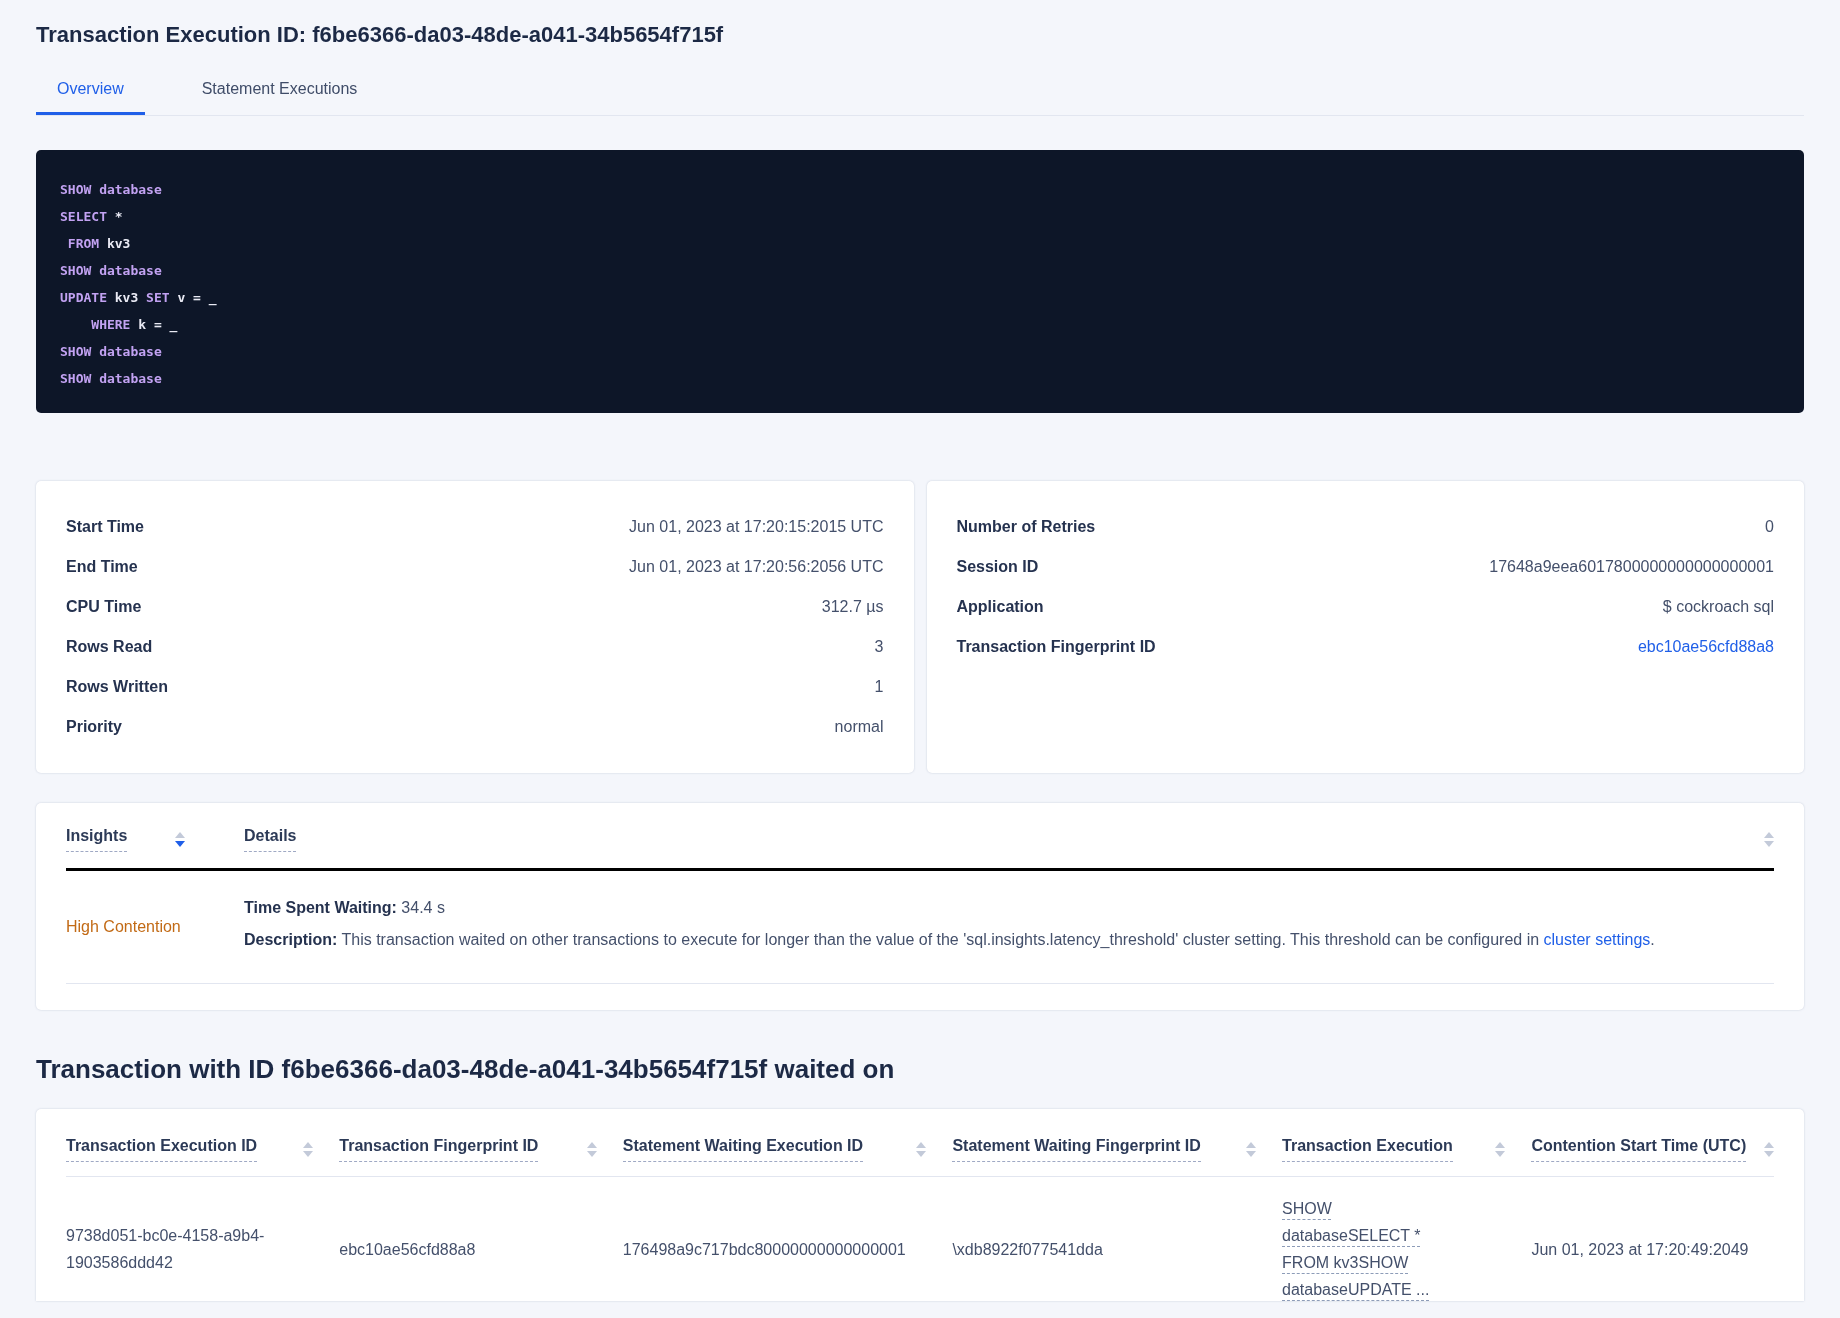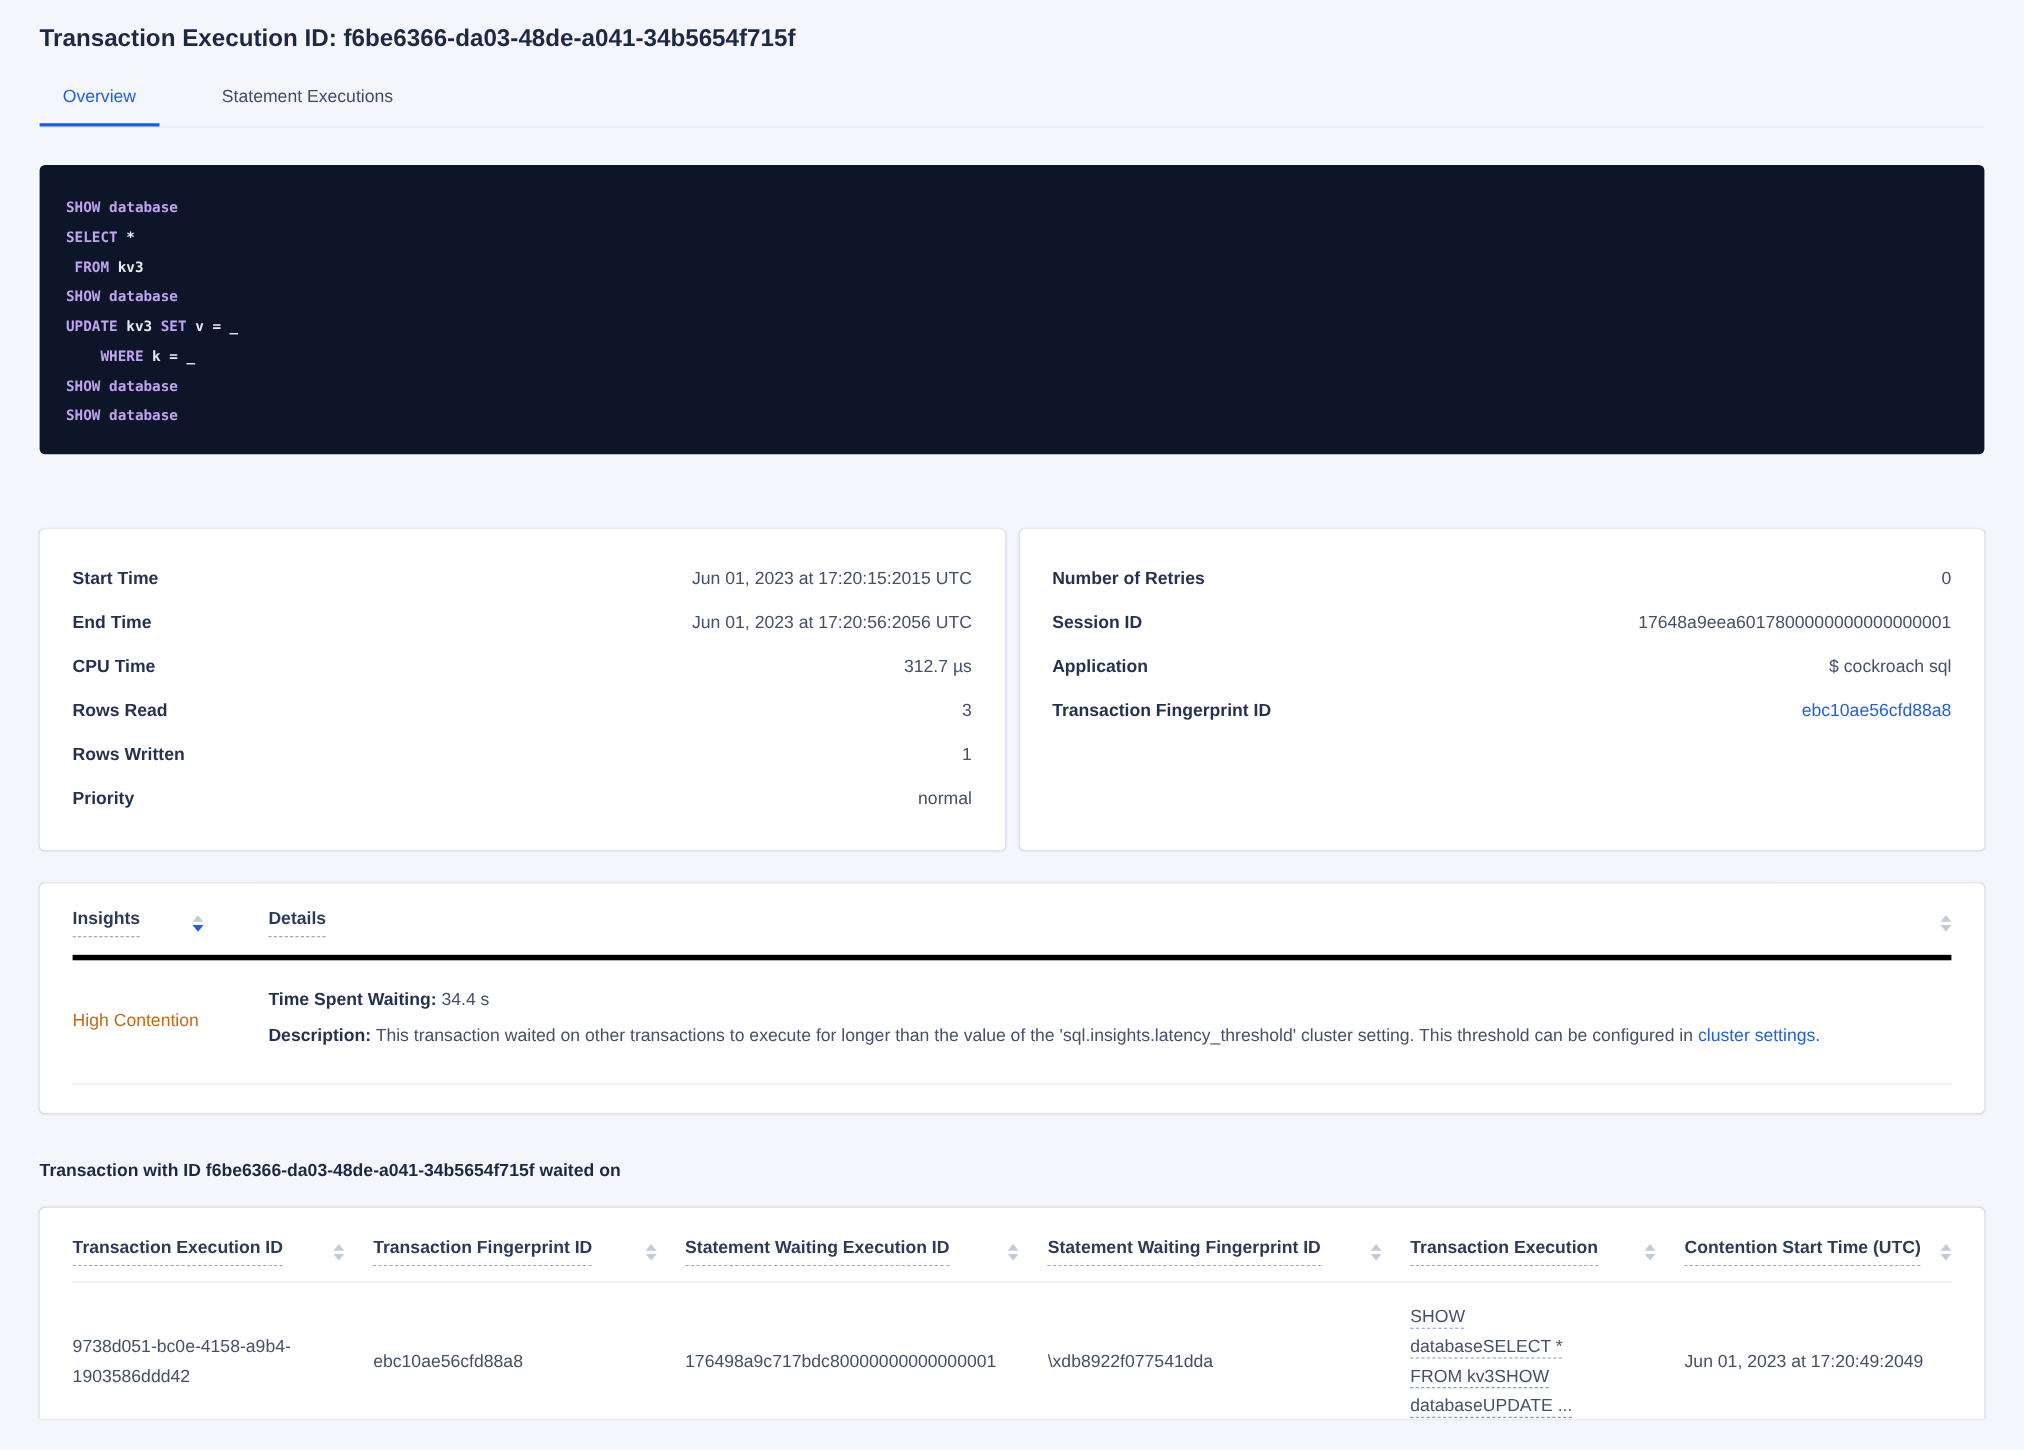--- a/index.html
+++ b/index.html
@@ -30,36 +30,36 @@
   .tok-id { color:#e9eaf4; }
 
   .cards { display:grid; grid-template-columns:1fr 1fr; gap:13px; margin-top:68px; }
   .card { background:#fff; border-radius:5px; box-shadow:0 0 2px rgba(60,80,120,.25); padding:26px 30px; }
   .kv-row { display:flex; justify-content:space-between; align-items:baseline; line-height:40px; font-size:16px; }
   .kv-label { font-weight:700; color:#25324f; }
   .kv-value { color:#44506b; }
   .kv-value.link { color:#1f5fe8; cursor:pointer; text-decoration:none; }
 
   .insights-card { margin-top:30px; background:#fff; border-radius:5px; box-shadow:0 0 2px rgba(60,80,120,.25); padding:0 30px 26px; }
-  .ins-header { display:flex; align-items:center; padding:24px 0 16px; border-bottom:5px solid #000000; }
+  .ins-header { display:flex; align-items:center; padding:24px 0 16px; border-bottom:3px solid #000000; }
   .ins-col1 { width:178px; display:flex; align-items:center; gap:48px; }
   .col-label { font-weight:700; color:#2c3a57; font-size:16px; border-bottom:1px dashed #9fa9c4; padding-bottom:6px; cursor:pointer; }
   .sort-icon { display:inline-flex; flex-direction:column; gap:3px; cursor:pointer; }
   .sort-icon .up { width:0; height:0; border-left:5px solid transparent; border-right:5px solid transparent; border-bottom:6px solid #c3cad9; }
   .sort-icon .down { width:0; height:0; border-left:5px solid transparent; border-right:5px solid transparent; border-top:6px solid #c3cad9; }
   .sort-icon.desc .down { border-top-color:#1f5fe8; }
   .ins-row { display:flex; padding:24px 0; border-bottom:1px solid #e2e6f0; }
   .ins-cell-insight { width:178px; display:flex; align-items:center; color:#c26a15; font-size:16px; }
   .ins-cell-details { flex:1; line-height:26px; }
   .ins-line { margin-bottom:6px; }
   .b { font-weight:700; color:#25324f; }
   a.link { color:#1f5fe8; cursor:pointer; text-decoration:none; }
   .ml-auto { margin-left:auto; }
 
-  .waited-heading { margin:44px 0 0; font-size:16px; font-weight:700; color:#1c2945; }
+  .waited-heading { margin:44px 0 0; font-size:26px; font-weight:700; color:#1c2945; }
   .waited-card { margin-top:24px; background:#fff; border-radius:5px 5px 0 0; box-shadow:0 0 2px rgba(60,80,120,.25); padding:0 30px; height:192px; overflow:hidden; }
   .w-header { display:flex; align-items:flex-start; padding:28px 0 14px; border-bottom:1px solid #e2e6f0; }
   .w-col { display:flex; justify-content:space-between; align-items:center; padding-right:26px; }
   .w-row { display:flex; align-items:center; padding:18px 0 24px; border-bottom:1px solid #e2e6f0; font-size:16px; color:#44506b; line-height:27px; }
   .w-cell { padding-right:40px; overflow-wrap:break-word; }
   .c0 { width:16.0%; }
   .c1 { width:16.6%; }
   .c2 { width:19.3%; }
   .c3 { width:19.3%; }
   .c4 { width:14.6%; }

